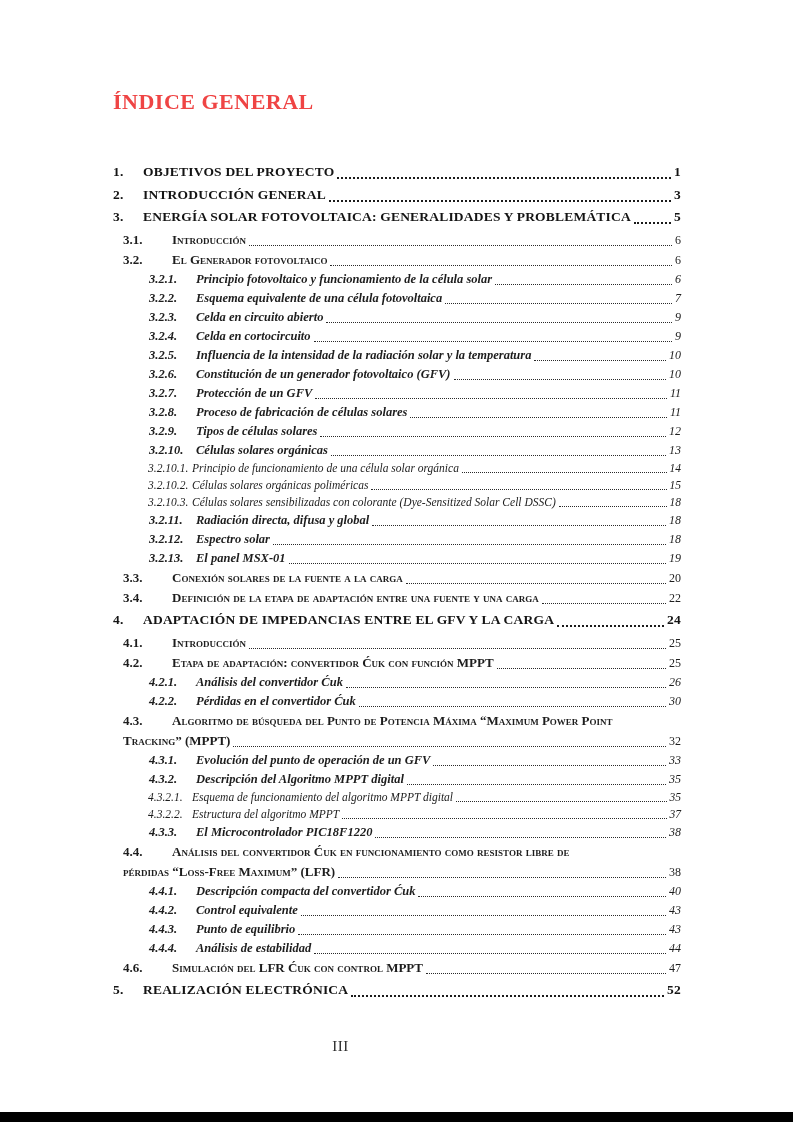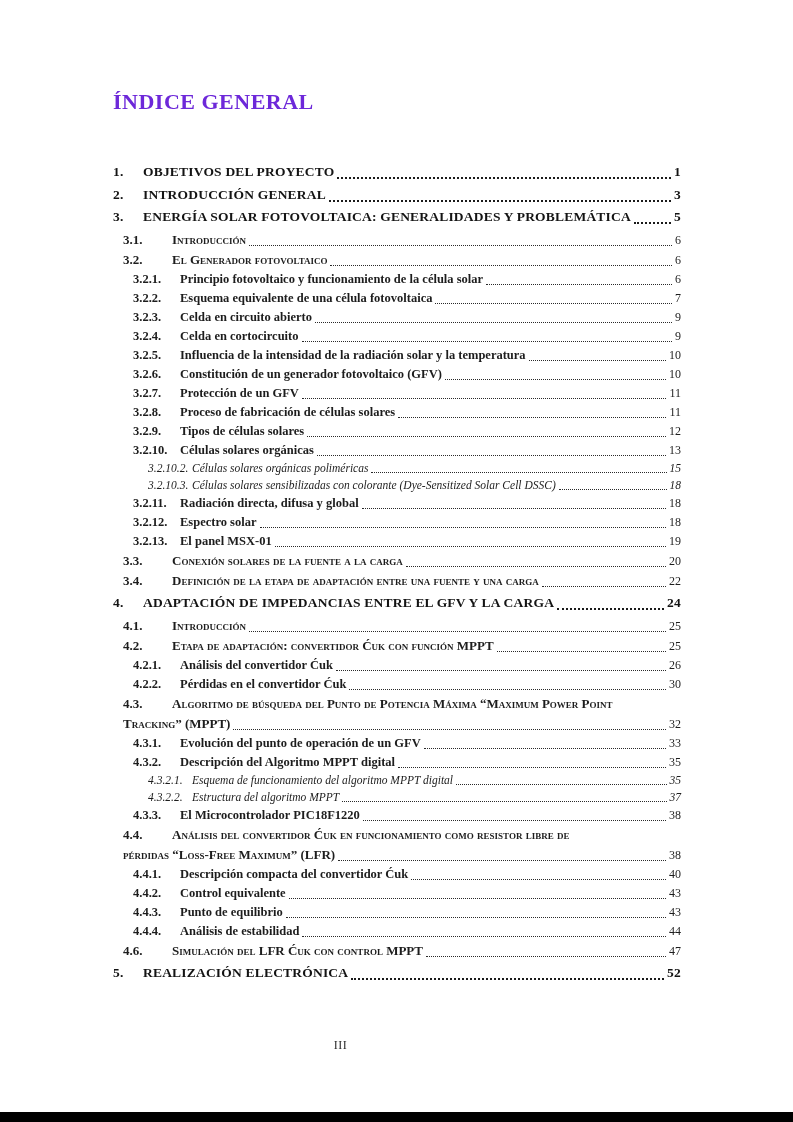--- a/index.html
+++ b/index.html
@@ -16,21 +16,21 @@
     inset: 0;
     background: #ffffff;
     padding: 90px 112px 0 113px;
   }
   .doc-title {
     font-size: 22px;
     font-weight: bold;
     letter-spacing: 0.5px;
     line-height: 24px;
     margin-bottom: 48px;
-    color: #6d28d9;
+    color: #ef4444;
   }
   .toc { width: 100%; }
   .entry { display: block; }
   .line { display: flex; align-items: baseline; }
   .lbl { flex: 0 0 auto; }
   .txt { white-space: nowrap; }
   .leader {
     flex: 1 1 auto;
     min-width: 6px;
     height: 0;
@@ -44,36 +44,36 @@
   .l1 { font-size: 13.5px; font-weight: bold; letter-spacing: 0.2px; line-height: 20px; margin: 2.5px 0; color: #141414; }
   .l1 .lbl { width: 30px; }
   .l1 .leader { border-bottom: 2px dotted #1a1a1a; margin-bottom: 3px; }
 
   
   .l2 { font-size: 13px; font-weight: bold; font-variant: small-caps; line-height: 20px; margin-left: 10px; }
   .l2 .lbl { width: 49px; font-variant: normal; }
   .l2 .pg { font-weight: normal; font-variant: normal; font-size: 12px; }
 
   
-  .l3 { font-size: 12.5px; font-weight: bold; line-height: 19px; margin-left: 20px; }
+  .l3 { font-size: 12.5px; font-weight: bold; font-style: italic; line-height: 19px; margin-left: 36px; }
   .l3 .lbl { width: 47px; }
   .l3 .pg { font-weight: normal; font-size: 12px; }
 
   
   .l4 { font-size: 11.5px; font-style: italic; line-height: 17px; margin-left: 35px; }
   .l4 .lbl { width: 44px; }
   .l4 .pg { font-size: 11.5px; }
 
   .page-footer {
     position: absolute;
     left: 0;
     right: 112px;
     top: 1038px;
     text-align: center;
-    font-size: 12px;
+    font-size: 15px;
     letter-spacing: 0.5px;
     color: #2c2c2c;
   }
   .edge-bar {
     position: absolute;
     left: 0;
     bottom: 0;
     width: 100%;
     height: 10px;
     background: #000000;
@@ -200,20 +200,28 @@
       <div class="entry l3">
         <div class="line">
           <span class="lbl">3.2.10.</span>
           <span class="txt">Células solares orgánicas</span>
           <span class="leader"></span>
           <span class="pg">13</span>
         </div>
       </div>
       <div class="entry l4">
         <div class="line">
+          <span class="lbl">3.2.10.1.</span>
+          <span class="txt">Principio de funcionamiento de una célula solar orgánica</span>
+          <span class="leader"></span>
+          <span class="pg">14</span>
+        </div>
+      </div>
+      <div class="entry l4">
+        <div class="line">
           <span class="lbl">3.2.10.2.</span>
           <span class="txt">Células solares orgánicas poliméricas</span>
           <span class="leader"></span>
           <span class="pg">15</span>
         </div>
       </div>
       <div class="entry l4">
         <div class="line">
           <span class="lbl">3.2.10.3.</span>
           <span class="txt">Células solares sensibilizadas con colorante (Dye-Sensitized Solar Cell DSSC)</span>

